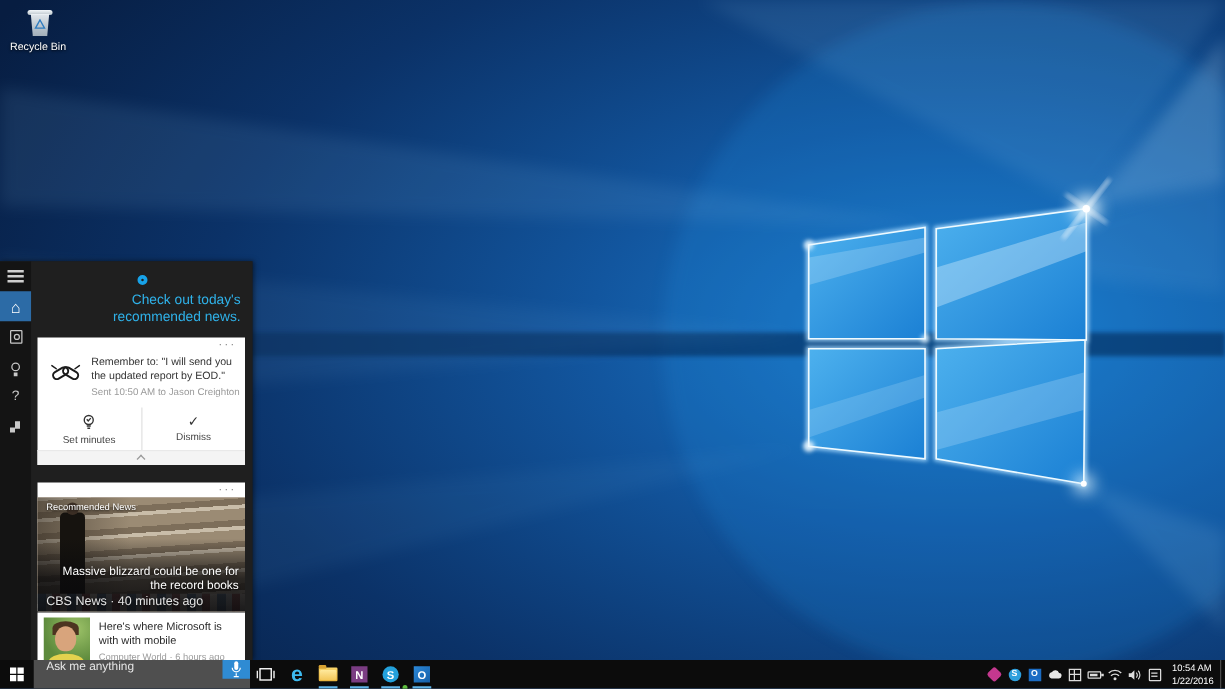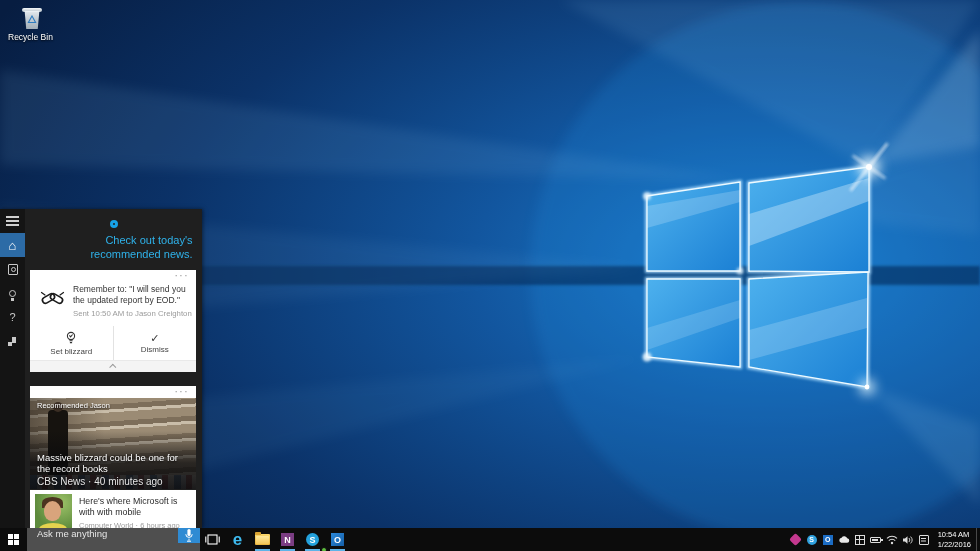--- a/index.html
+++ b/index.html
@@ -68,21 +68,21 @@
       linear-gradient(90deg,#6b5d4c,#a4937c); }
   .shelf-shade { position:absolute; inset:0; background:linear-gradient(90deg, rgba(30,25,20,.5), rgba(0,0,0,0) 45%); }
   .person { position:absolute; left:18px; top:12px; width:20px; height:70px; background:#16130f; border-radius:4px 4px 0 0; }
   .person::before { content:''; position:absolute; left:5px; top:-8px; width:10px; height:10px; border-radius:50%; background:#3c2f25; }
   .goods { position:absolute; left:0; bottom:0; right:0; height:14px;
     background:repeating-linear-gradient(90deg,#5b7fa3 0 7px,#cfd8df 7px 12px,#a35b5b 12px 18px,#e8e2d6 18px 24px); opacity:.8; }
   .nc-shade { position:absolute; left:0; right:0; bottom:0; height:58px;
     background:linear-gradient(180deg, rgba(0,0,0,0), rgba(10,10,12,.78) 55%, rgba(8,8,10,.9)); }
   .nc-label { position:absolute; top:3px; left:7px; font-size:7.5px; color:#fff; text-shadow:0 1px 2px rgba(0,0,0,.8); }
   .nc-headline { position:absolute; left:7px; right:5px; bottom:14px; color:#fff; font-size:9.5px; line-height:1.22;
-    text-shadow:0 1px 2px rgba(0,0,0,.8); }
+    text-shadow:0 1px 2px rgba(0,0,0,.8);text-align:right; }
   .nc-source { position:absolute; left:7px; bottom:2.5px; font-size:10px; color:#e4e4e4; text-shadow:0 1px 2px rgba(0,0,0,.8); }
 
   .news-card2 { top:281px; height:46px; display:flex; gap:7px; padding:4px 5px 4px 5px; }
   .nc2-thumb { flex:none; width:37px; height:37px; position:relative; overflow:hidden;
     background:radial-gradient(circle at 70% 25%, #9cc268, #5d8a3c 70%); }
   .nc2-face { position:absolute; left:9px; top:7px; width:17px; height:20px; border-radius:50% 50% 45% 45%; background:#d8a47c; }
   .nc2-hair { position:absolute; left:7px; top:3px; width:21px; height:11px; border-radius:50% 50% 0 0; background:#4c3420; }
   .nc2-shirt { position:absolute; left:4px; bottom:-4px; width:28px; height:12px; border-radius:50% 50% 0 0; background:#e4d24e; }
   .nc2-texts { padding-top:2px; }
   .nc2-title { font-size:8.8px; color:#2b2b2b; line-height:1.3; }
@@ -257,21 +257,21 @@
         </div>
         <div class="rem-actions">
           <div class="rem-action left">
             <svg width="12" height="14" viewBox="0 0 12 14">
               <g fill="none" stroke="#333" stroke-width="1.1">
                 <circle cx="6" cy="5" r="3.6"></circle>
                 <path d="M4.4 9.8 h3.2 M4.9 11.6 h2.2"></path>
                 <path d="M4.4 4.4 l1.2 1.4 2-2.3"></path>
               </g>
             </svg>
-            <span>Set blizzard</span>
+            <span>Set minutes</span>
           </div>
           <div class="rem-action">
             <span class="check-glyph">✓</span>
             <span>Dismiss</span>
           </div>
         </div>
         <div class="rem-footer">
           <span class="chev-up"></span>
         </div>
       </div>
@@ -279,21 +279,21 @@
       <div class="card news-card1">
         <div class="nc-head">
           <span class="card-ellipsis">···</span>
         </div>
         <div class="nc-img">
           <div class="shelves"></div>
           <div class="shelf-shade"></div>
           <div class="person"></div>
           <div class="goods"></div>
           <div class="nc-shade"></div>
-          <div class="nc-label">Recommended Jason</div>
+          <div class="nc-label">Recommended News</div>
           <div class="nc-headline">Massive blizzard could be one for the record books</div>
           <div class="nc-source">CBS News · 40 minutes ago</div>
         </div>
       </div>
 
       <div class="card news-card2">
         <div class="nc2-thumb">
           <div class="nc2-hair"></div>
           <div class="nc2-face"></div>
           <div class="nc2-shirt"></div>

